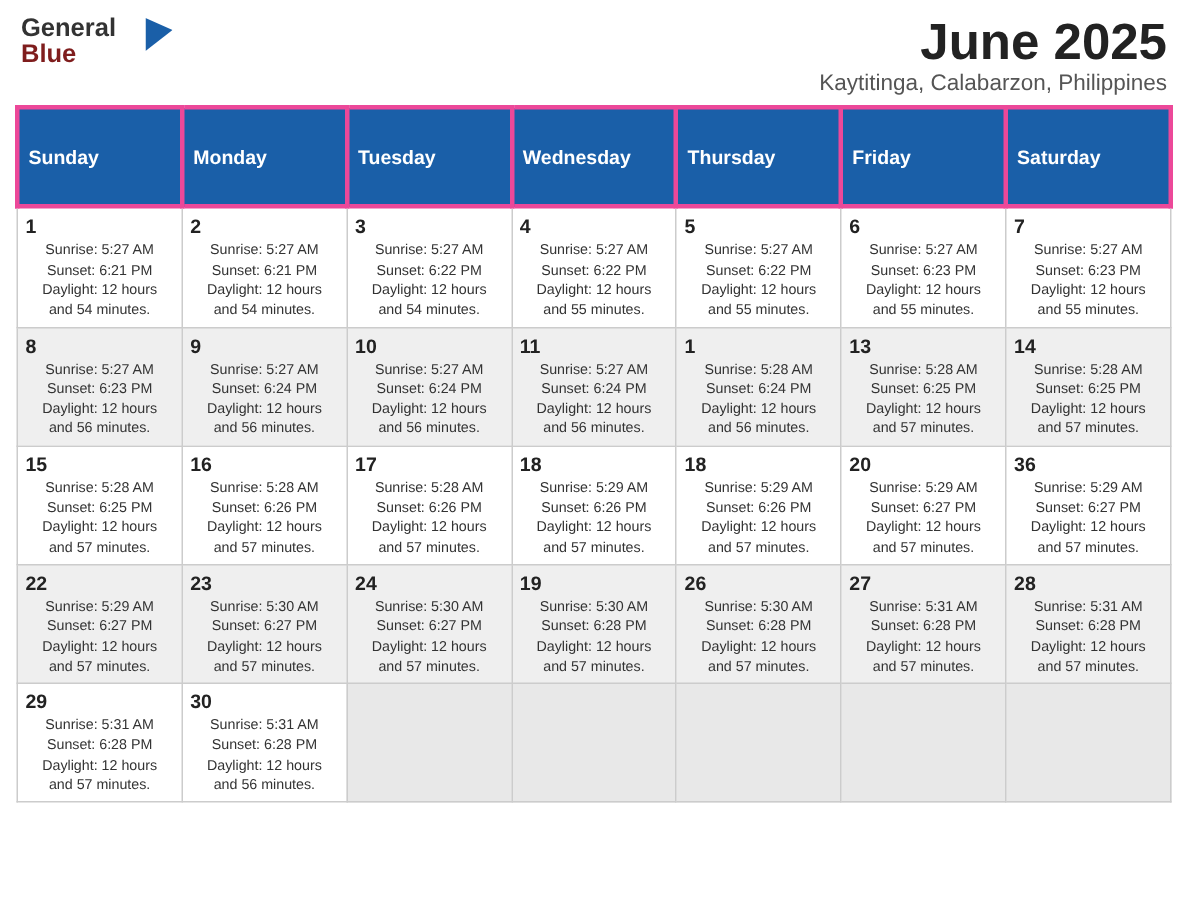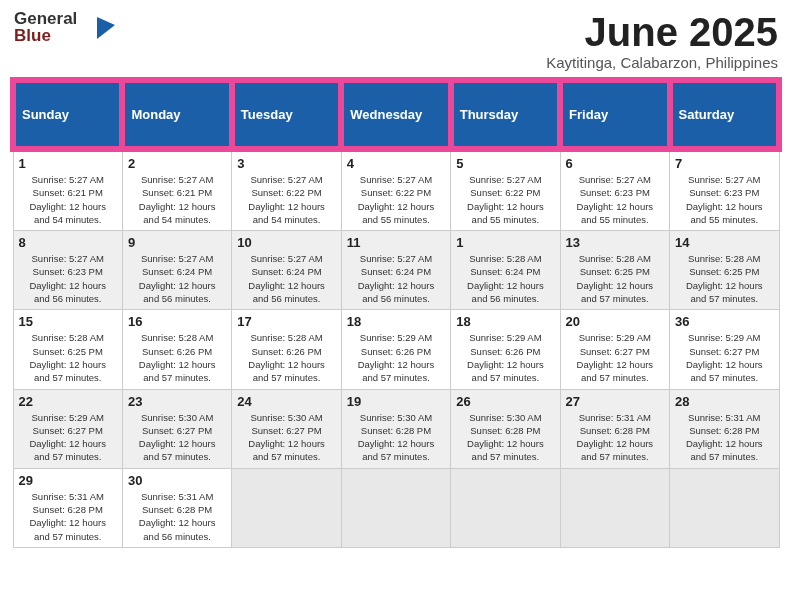--- a/index.html
+++ b/index.html
@@ -19,42 +19,42 @@
     }
     .logo {
       display: flex;
       flex-direction: column;
       align-items: flex-start;
     }
     .title-block {
       text-align: right;
     }
     .month-title {
-      font-size: 40px;
+      font-size: 34px;
       font-weight: bold;
       color: #222;
       line-height: 1.1;
     }
     .location {
       font-size: 15px;
       color: #555;
     }
     .calendar {
       width: 100%;
       border-collapse: collapse;
       border: 1px solid #ccc;
     }
     .calendar th {
       background-color: #1a5fa8;
       color: #fff;
       text-align: left;
       padding: 24px 6px;
       font-size: 13px;
       font-weight: bold;
-      border: 6px solid #ec4899;
+      border: 3px solid #ec4899;
     }
     .calendar td {
       vertical-align: top;
       padding: 4px 5px;
       border: 1px solid #ccc;
       width: calc(100% / 7);
       min-height: 80px;
       font-size: 10px;
       color: #333;
       background: #fff;
@@ -79,21 +79,21 @@
       font-size: 9.5px;
       color: #333;
       line-height: 1.4;
       text-align: center;
     }
     .empty-cell {
       background: #e8e8e8 !important;
     }
     .logo-wrap {
       display: flex;
-      align-items: center;
+      align-items: flex-start;
       gap: 18px;
     }
     .logo-text-wrap {
       display: flex;
       flex-direction: column;
       line-height: 1;
     }
   </style>
 </head>
 <body>

